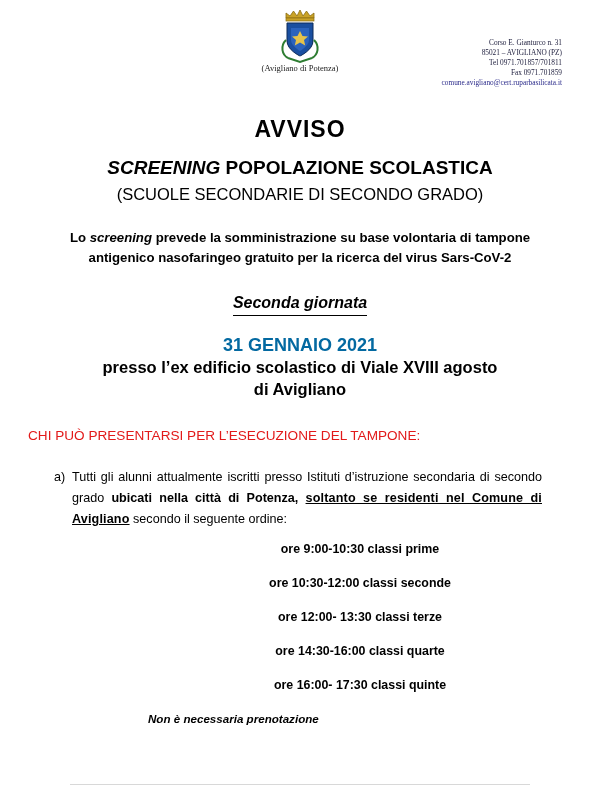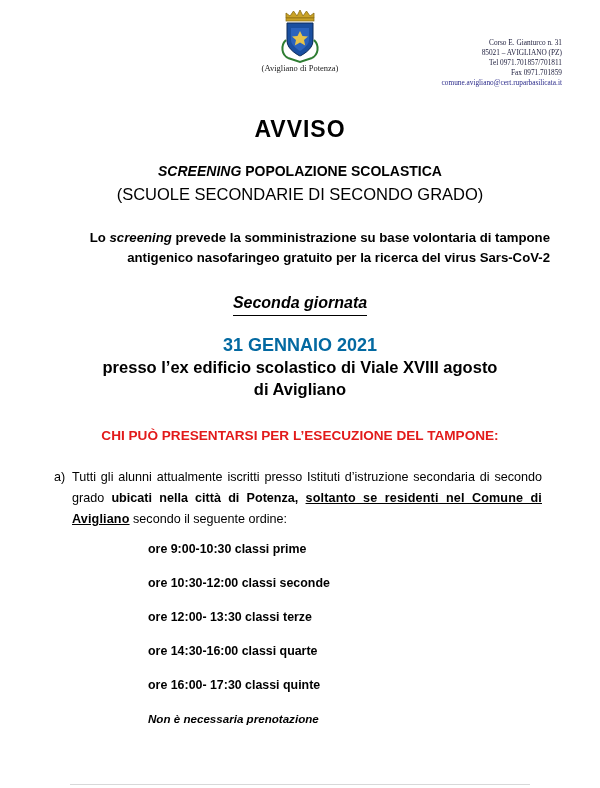--- a/index.html
+++ b/index.html
@@ -73,35 +73,35 @@
   .title-block {
     text-align: center;
     margin-top: 12px;
   }
   .t1 {
     font-size: 23px;
     font-weight: bold;
     letter-spacing: 1px;
   }
   .t2 {
-    font-size: 14px;
-    font-weight: bold;
-    margin-top: 20px;
+    font-size: 19px;
+    font-weight: bold;
+    margin-top: 14px;
   }
   .t2 .ital { font-style: italic; }
   .t3 {
     font-size: 16.5px;
     font-weight: normal;
     margin-top: 6px;
   }
 
   
   .intro {
     margin-top: 24px;
-    text-align: right;
+    text-align: center;
     font-size: 13.2px;
     font-weight: bold;
     line-height: 1.55;
     padding: 0 22px;
   }
   .intro .ital { font-style: italic; }
 
   
   .seconda {
     margin-top: 25px;
@@ -126,23 +126,22 @@
   .place {
     text-align: center;
     font-size: 16.5px;
     font-weight: bold;
     line-height: 1.35;
   }
 
   
   .question {
     margin-top: 28px;
-    text-align: center;
     font-size: 13.6px;
-    font-weight: bold;
+    font-weight: normal;
     color: #e21a1a;
   }
 
   
   .body-list {
     margin-top: 24px;
     padding: 0 30px 0 44px;
     font-size: 12.6px;
     line-height: 1.65;
   }
@@ -161,20 +160,21 @@
   .spread {
     letter-spacing: 0.15px;
   }
 
   
   .schedule {
     margin-top: 12px;
     padding-left: 120px;
     font-size: 12.4px;
     font-weight: bold;
+    text-align: center;
   }
   .schedule div {
     margin-bottom: 20px;
   }
   .note {
     padding-left: 120px;
     font-size: 11.6px;
     font-style: italic;
     font-weight: bold;
     margin-top: 2px;

